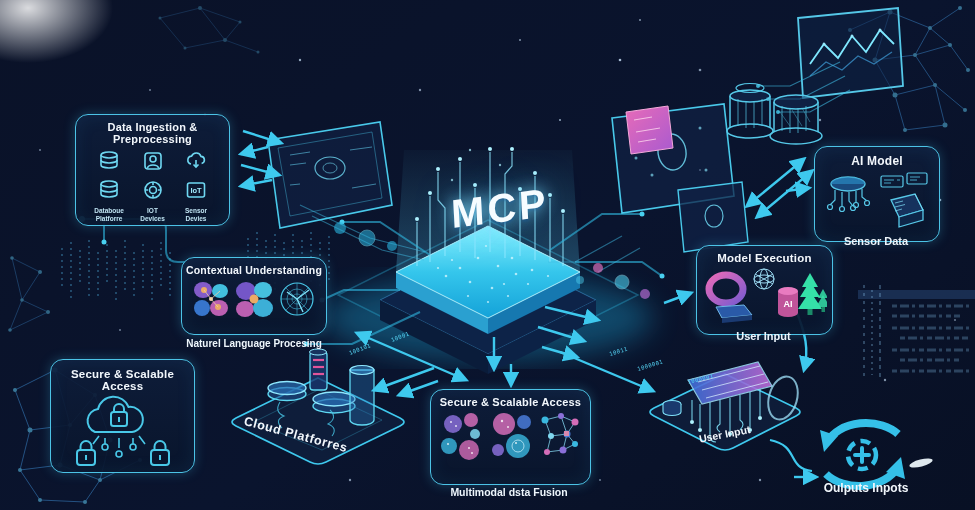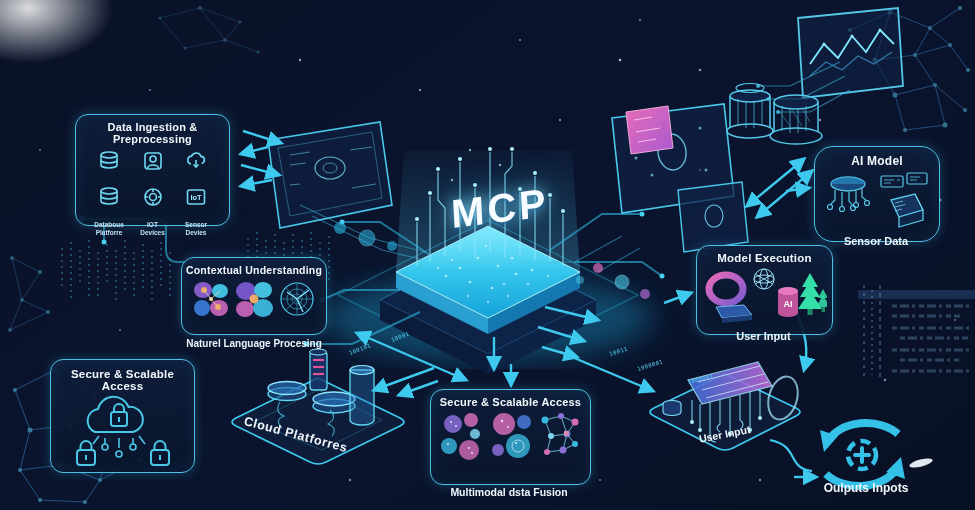--- a/index.html
+++ b/index.html
@@ -13,21 +13,21 @@
     z-index:3;}
   .box-title{font-weight:bold;color:#f2f7fc;text-align:center;letter-spacing:.2px;}
   .cap{position:absolute;font-weight:bold;color:#eef6fc;text-align:center;z-index:3;}
   .lbl{position:absolute;font-weight:bold;color:#f2f7fc;z-index:3;}
   .bin{font-family:"DejaVu Sans Mono",monospace;fill:#55d4f4;font-size:5.5px;letter-spacing:.5px;}
   .mcp{position:absolute;left:420px;top:186px;width:160px;text-align:center;z-index:4;
     font-size:40px;font-weight:bold;letter-spacing:3px;color:#f6fcff;
     transform:rotate(-7deg) skewX(-4deg);
     text-shadow:0 0 16px rgba(130,225,255,.95),0 0 34px rgba(60,180,240,.6),0 2px 3px rgba(0,50,110,.7);}
   .ing-grid{display:flex;justify-content:space-between;padding:4px 12px 0 12px;}
-  .ing-col{display:flex;flex-direction:column;align-items:center;gap:12px;width:42px;}
+  .ing-col{display:flex;flex-direction:column;align-items:center;gap:5px;width:42px;}
   .ing-lab{font-size:6.5px;line-height:7.5px;color:#bfe3f2;text-align:center;font-weight:bold;}
   .flower-row{display:flex;justify-content:space-around;align-items:center;padding:2px 8px;}
   .cluster-row{display:flex;justify-content:space-around;align-items:flex-start;padding:2px 6px;}
   svg text{font-family:"Liberation Sans",sans-serif;}
 </style>
 </head>
 <body>
 
 <div class="stage">
 
@@ -608,21 +608,21 @@
           <circle cx="30" cy="24" r="3.5" fill="#4a7bd8"></circle>
           <circle cx="10" cy="42" r="3" fill="#d46db8"></circle>
           <circle cx="26" cy="40" r="3.5" fill="#8a6fd8"></circle>
           <circle cx="38" cy="34" r="3" fill="#3ab8e0"></circle>
           <rect x="27" y="21" width="5" height="5" fill="#e88aa8" opacity=".9"></rect>
     </svg>
   </div>
 </div>
 <div class="cap" style="left:425px;top:486px;width:168px;font-size:10.5px;">Multimodal dsta Fusion</div>
 
-<div class="box" style="left:814px;top:146px;width:124px;height:94px;border-radius:19px;">
+<div class="box" style="left:814px;top:146px;width:124px;height:94px;">
   <div class="box-title" style="font-size:12px;padding-top:7px;">AI Model</div>
   <svg width="112" height="62" viewBox="0 0 112 62" style="display:block;margin:2px auto 0;">
     <g>
       <ellipse cx="27" cy="14" rx="17" ry="7" fill="#1a4a7e" stroke="#57c8e8" stroke-width="1.4"></ellipse>
       <path d="M10,14 a17,7 0 0 1 34,0" fill="#2a88c0" opacity=".7"></path>
       <g stroke="#57c8e8" stroke-width="1.2" fill="none">
             <path d="M14,20 v10 l-5,5"></path>
             <path d="M21,22 v14"></path>
             <path d="M28,22 v9 l4,5"></path>
             <path d="M35,21 v12"></path>

